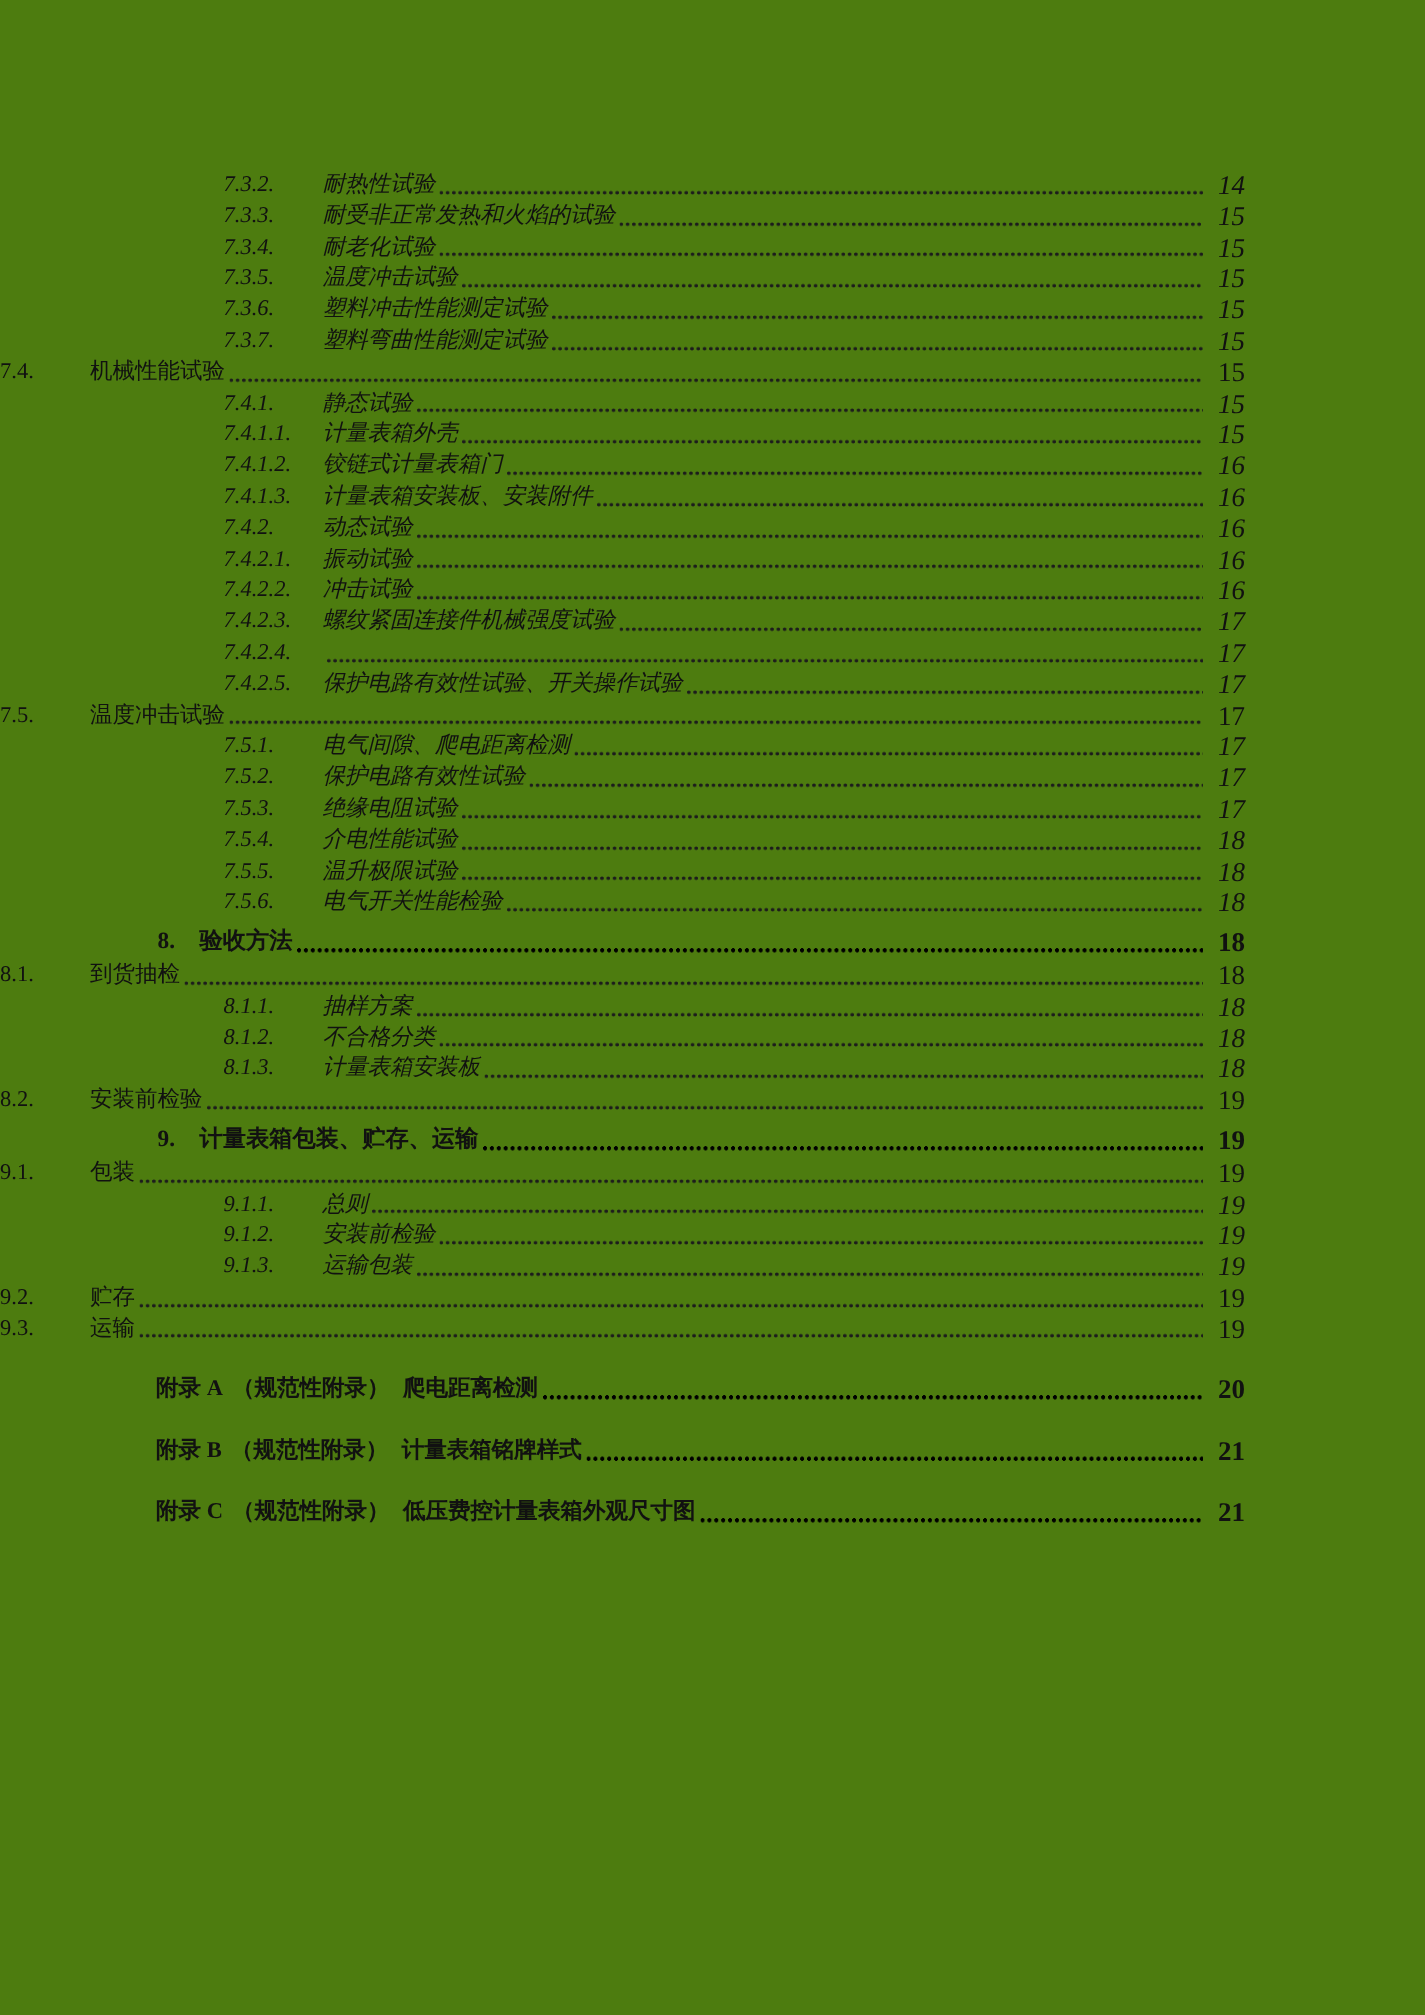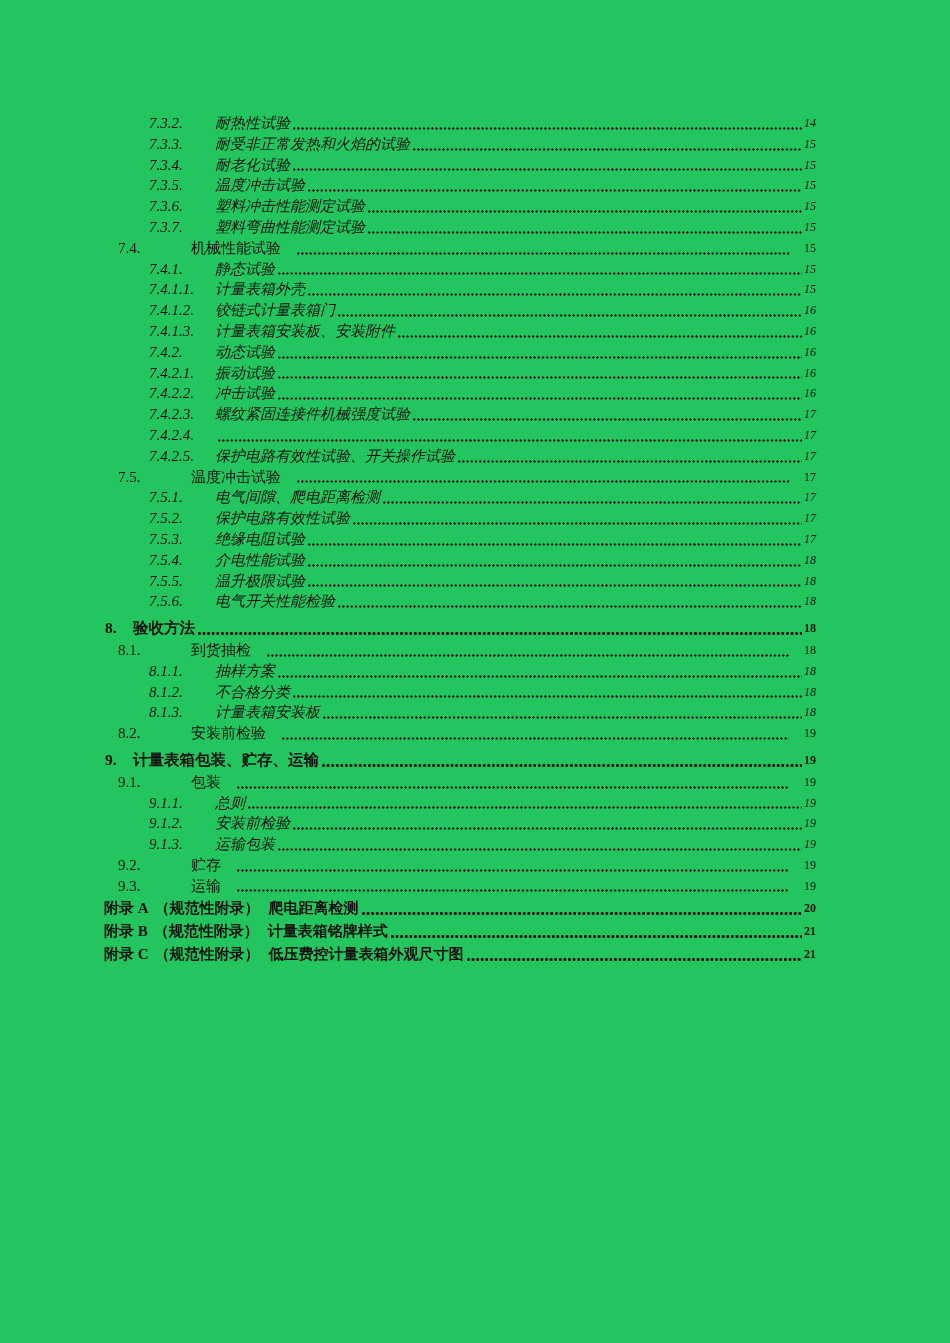--- a/index.html
+++ b/index.html
@@ -1,20 +1,20 @@
 <!DOCTYPE html>
 <html><head>
 <meta charset="utf-8">
 <style>
   html,body { margin:0; padding:0; background:#e8e8e8; }
   .page {
     position:relative;
     width:950px; height:1343px;
     margin:0 auto;
-    background:#22c55e;
+    background:#4d7c0f;
     font-family:"Liberation Serif","DejaVu Serif",serif;
     color:#111111;
     overflow:hidden;
   }
   .toc { position:absolute; top:113px; left:0; right:0; }
   .toc-row {
     display:flex;
     align-items:flex-end;
     line-height:20.8px;
     padding-right:112px;   
@@ -23,30 +23,30 @@
   .toc-row .num   { flex:0 0 auto; }
   .toc-row .kind  { flex:0 0 auto; margin-right:9px; }
   .toc-row .title { flex:0 0 auto; }
   .toc-row .leader { flex:1 1 auto; position:relative; min-width:8px; }
   .toc-row .leader::after {
     content:""; position:absolute; left:3px; right:2px; bottom:4px; height:3px;
     background-image:radial-gradient(circle at 1.2px 1.5px, #1c1c1c 1px, rgba(0,0,0,0) 1.35px);
     background-size:4.2px 3px;
     background-repeat:repeat-x;
   }
-  .toc-row .pg { flex:0 0 34px; text-align:left; font-size:12px; }
+  .toc-row .pg { flex:0 0 34px; text-align:center; font-size:18px; }
 
   
   .lvl-1 { padding-left:105px; font-weight:700; font-size:15.5px; margin-top:6px; margin-bottom:1px; }
   .lvl-1 .num { width:28px; }
-  .lvl-2 { padding-left:118px; font-size:15px;gap:13px; }
+  .lvl-2 { font-size:15px; }
   .lvl-2 .num { width:60px; }
   .lvl-3 { padding-left:149px; font-size:15px; }
   .lvl-3 .num { width:66px; }
-  .lvl-appendix { padding-left:104px; font-weight:700; font-size:15px; margin-top:2px; }
+  .lvl-appendix { padding-left:104px; font-weight:700; font-size:15px; margin-top:20px; }
   .lvl-appendix .num { margin-right:6px; }
 
   .italic { font-style:italic; }
   .lvl-1 .leader::after,
   .lvl-appendix .leader::after {
     background-image:radial-gradient(circle at 1.4px 1.5px, #000 1.25px, rgba(0,0,0,0) 1.55px);
     background-size:4.6px 3px;
   }
 </style>
 </head>

